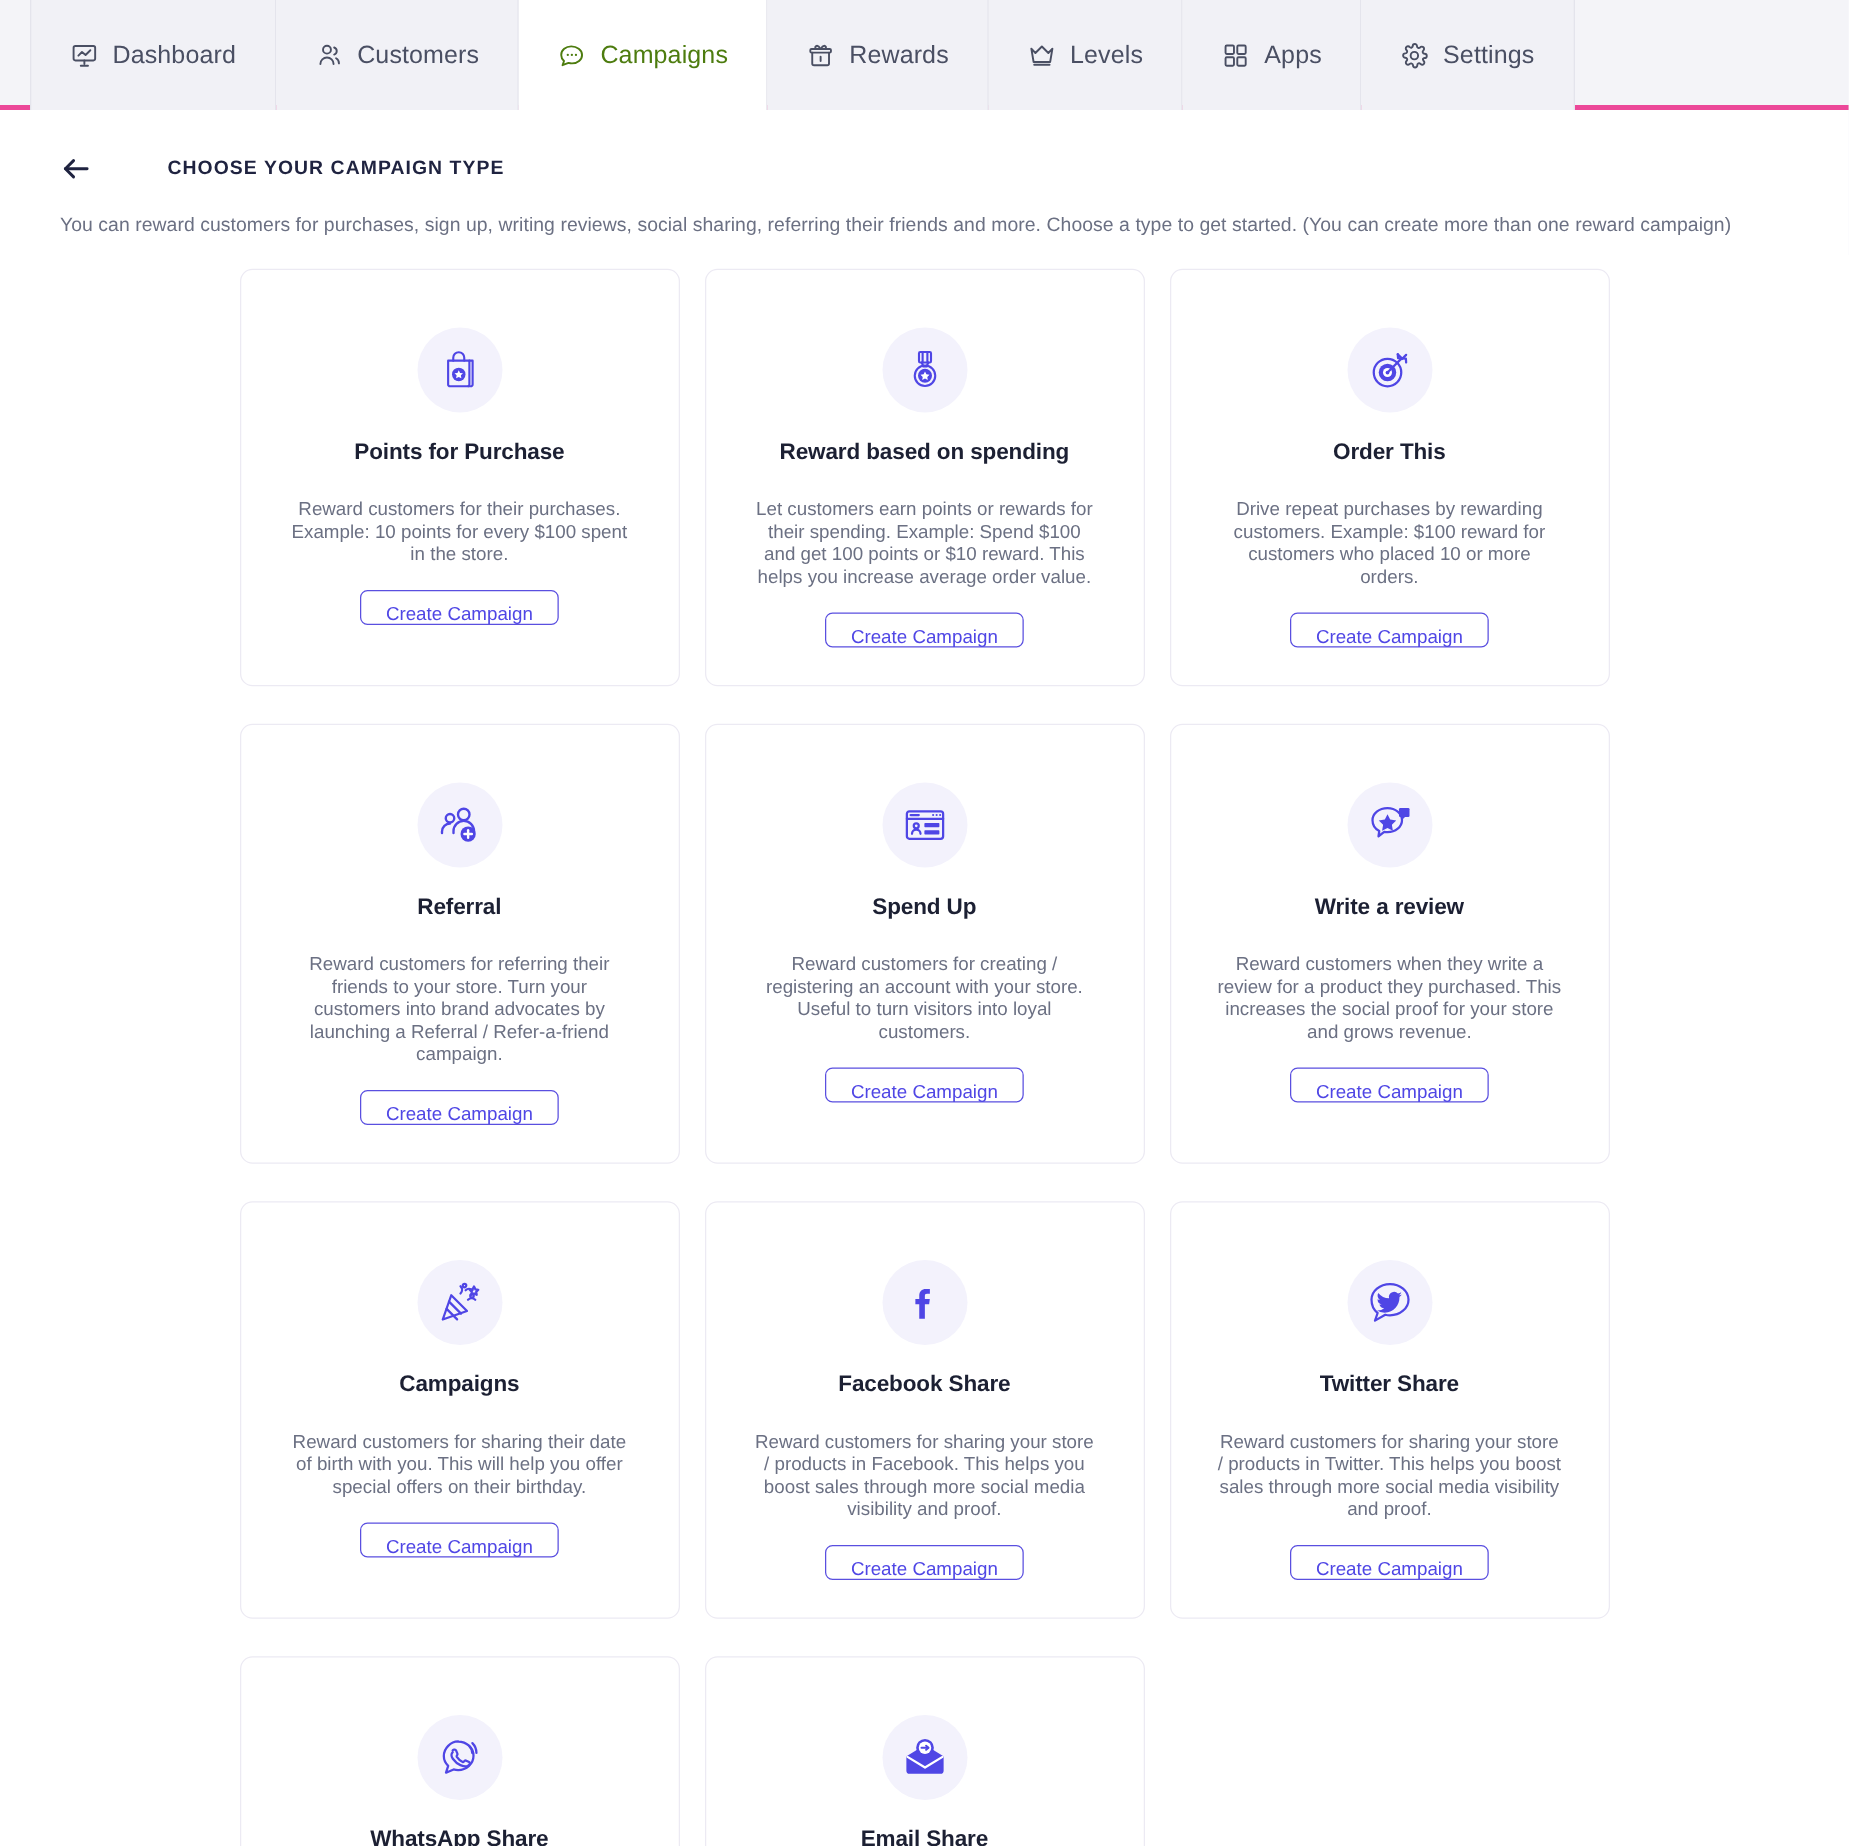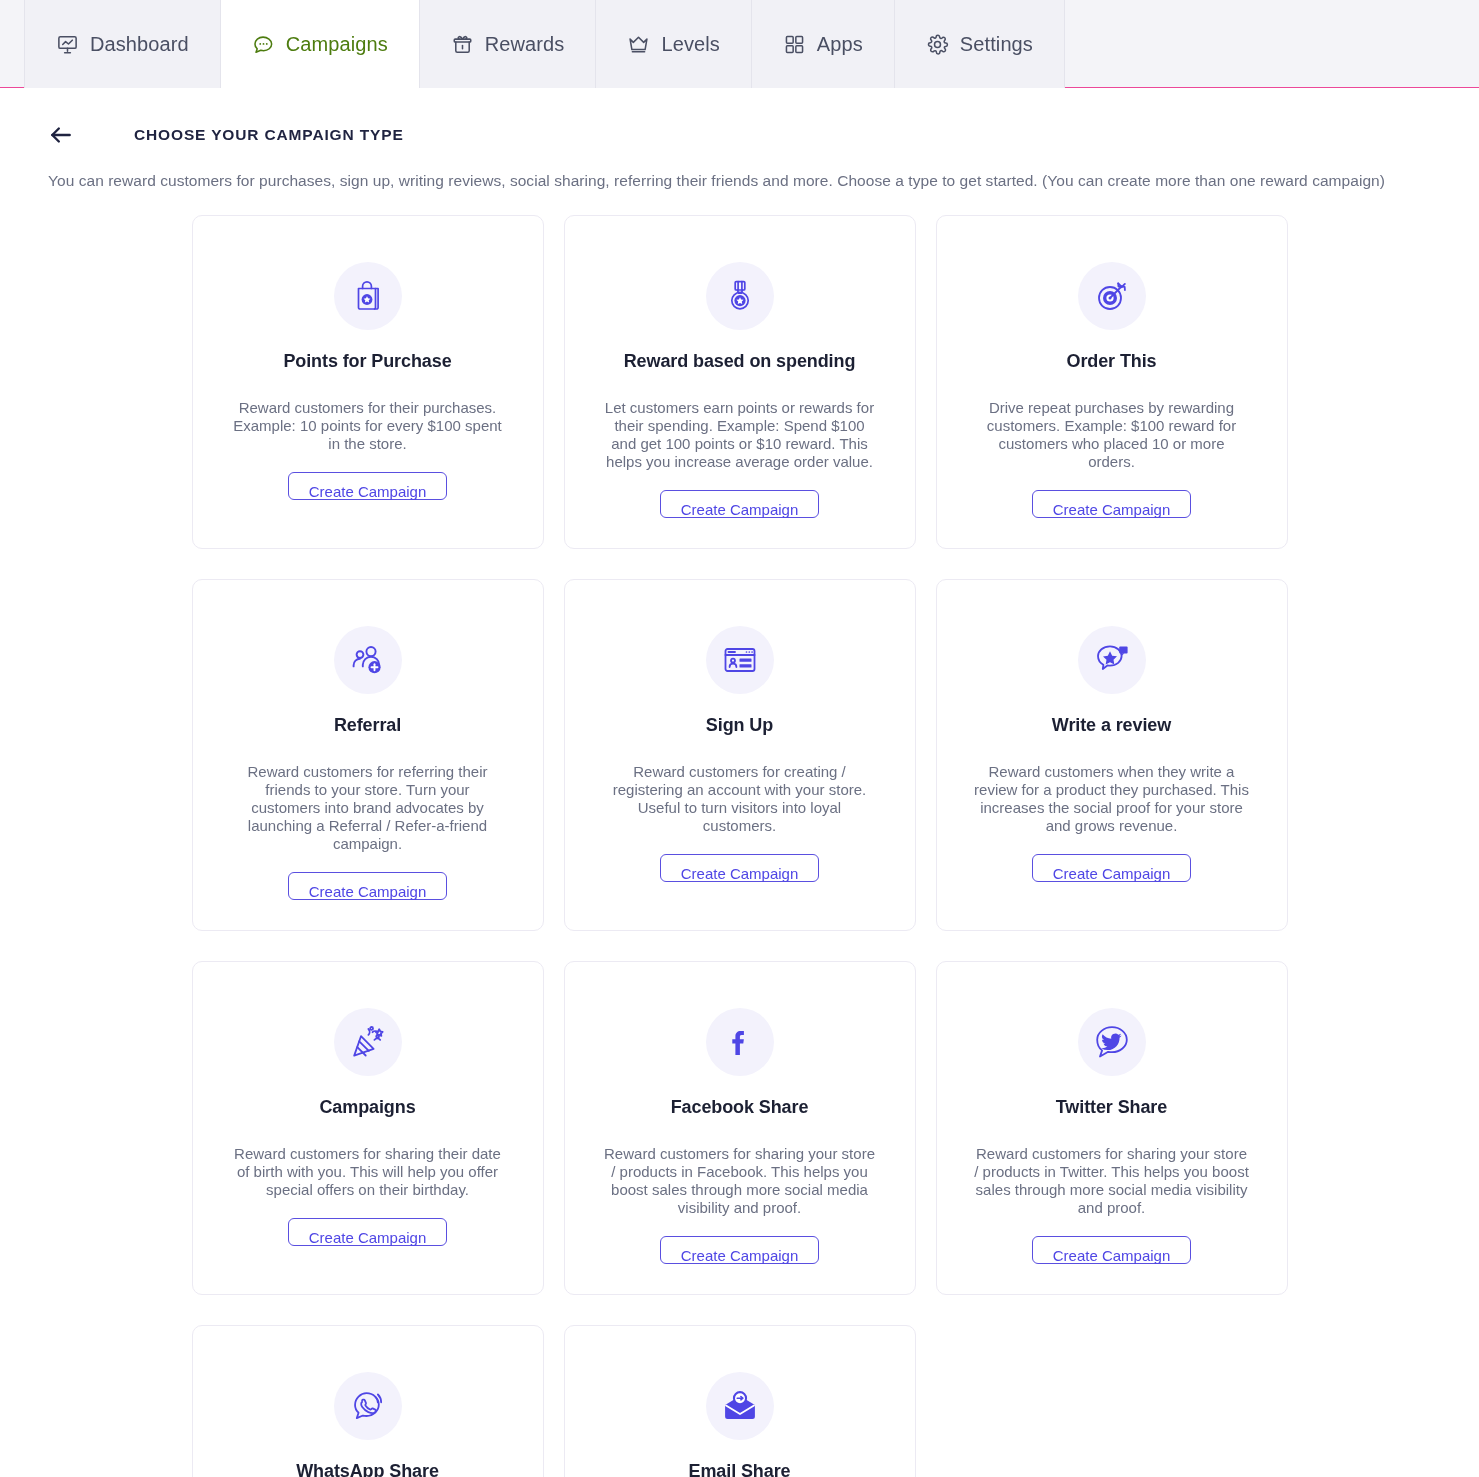--- a/index.html
+++ b/index.html
@@ -11,21 +11,21 @@
     font-family: "Liberation Sans", sans-serif;
     -webkit-font-smoothing: antialiased;
   }
 
   
   .tabbar {
     display: flex;
     align-items: stretch;
     height: 88px;
     background: #f4f4f8;
-    border-bottom: 1px solid #ec4899;
+    border-bottom: 4px solid #ec4899;
     padding-left: 24px;
   }
   .tab {
     display: flex;
     align-items: center;
     gap: 11px;
     padding: 0 31px;
     height: 88px;
     font-size: 20px;
     color: #4a4f63;
@@ -145,20 +145,31 @@
       <span class="ticon">
         <svg viewBox="0 0 24 24" fill="none" stroke="currentColor" stroke-width="1.6" stroke-linecap="round" stroke-linejoin="round">
           <rect x="3" y="4" width="18" height="12" rx="1.5"></rect>
           <polyline points="7,12 10,9 13,11.5 17,7.5"></polyline>
           <line x1="12" y1="16" x2="12" y2="19"></line>
           <line x1="9" y1="20.5" x2="15" y2="20.5"></line>
         </svg>
       </span>
       <span>Dashboard</span>
     </div>
+    <div class="tab">
+      <span class="ticon">
+        <svg viewBox="0 0 24 24" fill="none" stroke="currentColor" stroke-width="1.6" stroke-linecap="round" stroke-linejoin="round">
+          <circle cx="10" cy="7" r="3.3"></circle>
+          <path d="M4.5 19c0-3.2 2.5-5.4 5.5-5.4s5.5 2.2 5.5 5.4"></path>
+          <path d="M16 5.2a3.1 3.1 0 0 1 0 5.9"></path>
+          <path d="M17.6 14.2c1.5.8 2.4 2.3 2.4 4.3"></path>
+        </svg>
+      </span>
+      <span>Customers</span>
+    </div>
     <div class="tab active">
       <span class="ticon">
         <svg viewBox="0 0 24 24" fill="none" stroke="currentColor" stroke-width="1.6" stroke-linecap="round" stroke-linejoin="round">
           <path d="M20.5 11.4c0 4-3.8 7.1-8.4 7.1-1 0-2-.15-2.9-.42L4.2 20l1.25-3.5C4 15.2 3.1 13.4 3.1 11.4c0-4 3.8-7.1 8.4-7.1s9 3.1 9 7.1z"></path>
           <circle cx="8.6" cy="11.4" r=".95" fill="currentColor" stroke="none"></circle>
           <circle cx="12" cy="11.4" r=".95" fill="currentColor" stroke="none"></circle>
           <circle cx="15.4" cy="11.4" r=".95" fill="currentColor" stroke="none"></circle>
         </svg>
       </span>
       <span>Campaigns</span>
@@ -293,21 +304,21 @@
             <line x1="6.5" y1="10" x2="13" y2="10"></line>
             <circle cx="24.5" cy="10" r=".85" fill="#4f46e5" stroke="none"></circle>
             <circle cx="27.3" cy="10" r=".85" fill="#4f46e5" stroke="none"></circle>
             <circle cx="30.1" cy="10" r=".85" fill="#4f46e5" stroke="none"></circle>
             <circle cx="11" cy="18.6" r="2"></circle>
             <path d="M7.6 25c0-1.9 1.5-3.3 3.4-3.3s3.4 1.4 3.4 3.3"></path>
             <rect x="17.5" y="16.4" width="12" height="3.4" rx=".6" fill="#4f46e5" stroke="none"></rect>
             <rect x="17.5" y="22.2" width="12" height="3.4" rx=".6" fill="#4f46e5" stroke="none"></rect>
           </svg>
         </div>
-        <div class="card-title">Sign Up</div>
+        <div class="card-title">Spend Up</div>
         <div class="card-desc">Reward customers for creating / registering an account with your store. Useful to turn visitors into loyal customers.</div>
         <button class="create-btn">Create Campaign</button>
       </div>
       <div class="card">
         <div class="icon-circle">
           <svg width="36" height="36" viewBox="0 0 36 36" fill="none" stroke="#4f46e5" stroke-width="1.8" stroke-linecap="round" stroke-linejoin="round">
             <path d="M16 4.4c6.4 0 11.6 4.3 11.6 9.7 0 5.3-5.2 9.6-11.6 9.6-.9 0-1.8-.08-2.6-.25L8.8 27l.6-4.2c-3.3-1.8-5.4-4.9-5.4-8.7 0-5.4 5.2-9.7 12-9.7z"></path>
             <path d="M16 9.3l2.16 4.37 4.84.7-3.5 3.41.83 4.8L16 20.32l-4.33 2.27.83-4.8-3.5-3.41 4.84-.7z" fill="#4f46e5" stroke="none"></path>
             <rect x="25.2" y="4.4" width="8.4" height="7.2" rx="1" fill="#4f46e5" stroke="none"></rect>
             <path d="M27.4 11.2l-.4 3.4 3.4-3.4z" fill="#4f46e5" stroke="none"></path>

